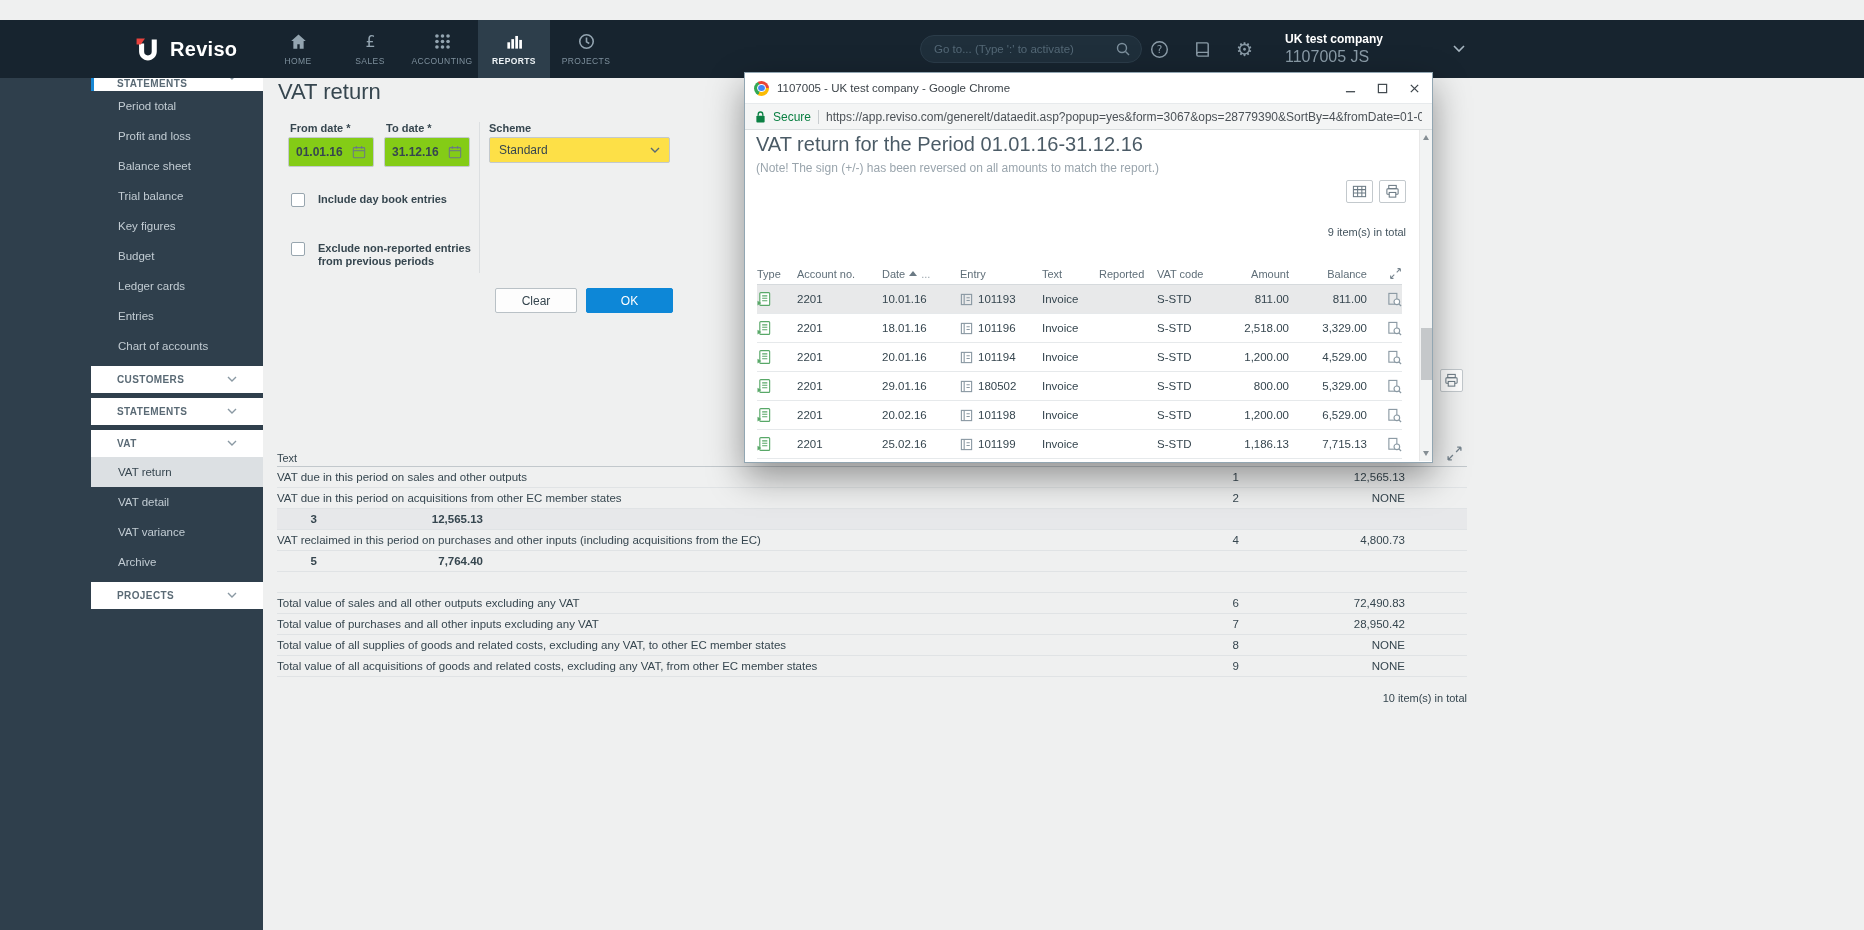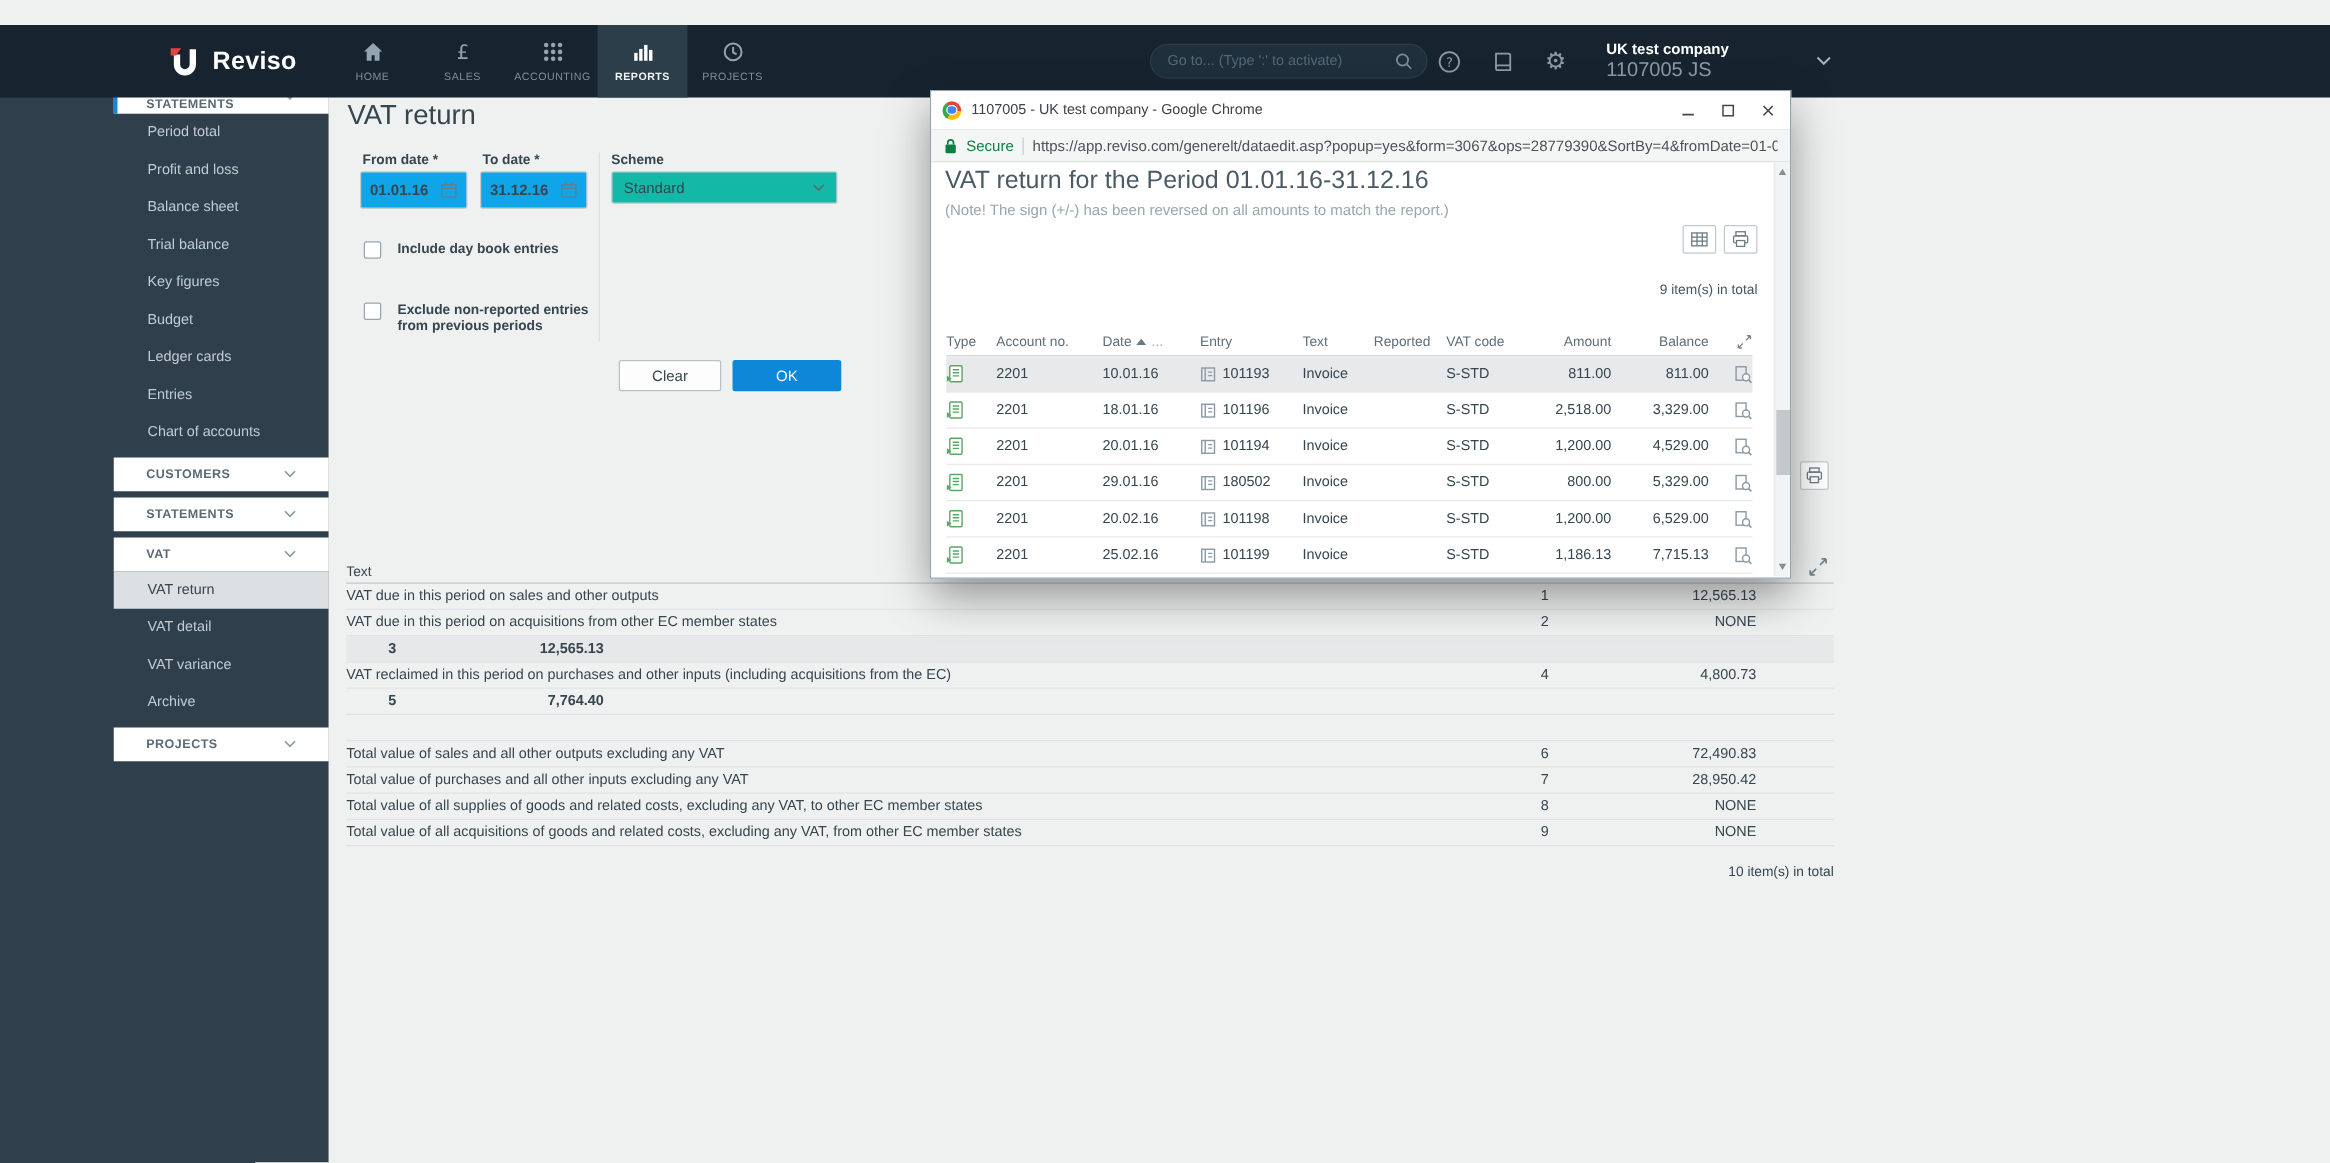--- a/index.html
+++ b/index.html
@@ -50,26 +50,26 @@
   .sb-item { height:30px; line-height:30px; padding-left:27px; font-size:11.5px; color:#c2ccd3; cursor:pointer; white-space:nowrap; }
   .sb-item.selected { background:#dce0e3; color:#36454f; }
 
   
   .content { position:absolute; top:58px; left:263px; width:1601px; height:872px; background:#eff0f0; }
   .page-title { position:absolute; left:15px; top:21px; font-size:22px; font-weight:400; color:#36464f; }
   .form-label { position:absolute; font-size:11px; font-weight:700; color:#36464f; white-space:nowrap; }
   .fl-from { left:27px; top:64px; }
   .fl-to { left:123px; top:64px; }
   .fl-scheme { left:226px; top:64px; }
-  .date-input { position:absolute; top:79px; width:86px; height:26px; background:#0ea5e9; border:1px solid #c3c9cd; border-radius:2px; display:flex; align-items:center; padding:14px 7px; }
+  .date-input { position:absolute; top:79px; width:86px; height:26px; background:#84cc16; border:1px solid #c3c9cd; border-radius:2px; display:flex; align-items:center; padding:14px 7px; }
   .di-from { left:25px; } .di-to { left:121px; }
   .date-input input { width:54px; border:none; outline:none; font-family:inherit; font-size:12px; font-weight:700; color:#36464f; background:transparent; }
   .cal-icon { margin-left:auto; cursor:pointer; }
   .cal-icon svg { width:14px; height:14px; }
-  .scheme-select { position:absolute; left:226px; top:79px; width:181px; height:26px; background:#14b8a6; border:1px solid #c3c9cd; border-radius:2px; display:flex; align-items:center; justify-content:space-between; padding:0 9px; font-size:12px; color:#36464f; cursor:pointer;gap:19px; }
+  .scheme-select { position:absolute; left:226px; top:79px; width:181px; height:26px; background:#fde047; border:1px solid #c3c9cd; border-radius:2px; display:flex; align-items:center; justify-content:space-between; padding:0 9px; font-size:12px; color:#36464f; cursor:pointer;gap:19px; }
   .select-chevron svg { width:10px; height:7px; }
   .form-divider { position:absolute; left:216px; top:64px; height:151px; width:1px; background:#dcdfe1; }
   .checkbox-row { position:absolute; display:flex; gap:13px; align-items:flex-start; cursor:pointer; }
   .cb1 { left:28px; top:135px; } .cb2 { left:28px; top:184px; }
   .checkbox { width:14px; height:14px; background:#fff; border:1px solid #98a6af; border-radius:2px; flex:none; }
   .cb-label { font-size:11px; font-weight:700; color:#36464f; line-height:13px; }
   .cb2 .cb-label { max-width:158px; }
   .btn { position:absolute; top:230px; height:25px; border-radius:2px; font-size:12px; display:flex; align-items:center; justify-content:center; cursor:pointer; font-family:inherit; }
   .btn-clear { left:232px; width:82px; background:#fdfdfd; border:1px solid #b9c1c6; color:#36464f; }
   .btn-ok { left:323px; width:87px; background:#0d87d7; border:1px solid #0d87d7; color:#fff; }

